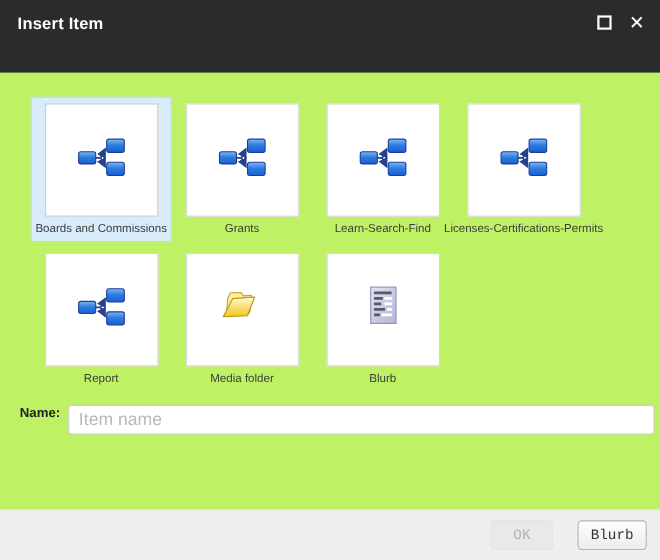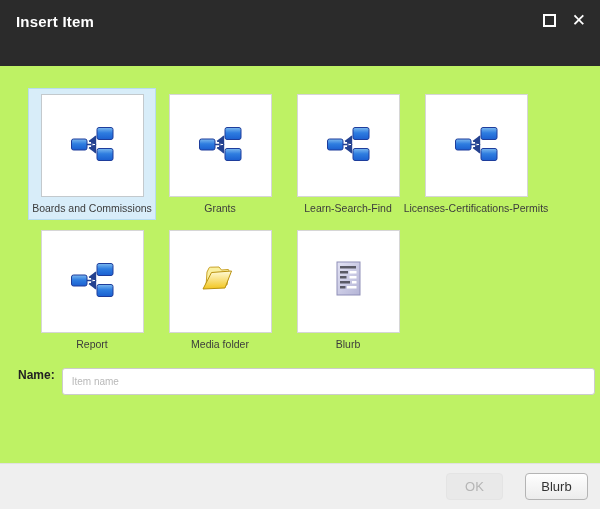--- a/index.html
+++ b/index.html
@@ -23,29 +23,29 @@
   .icon-box { width:103px; height:103px; background:#fff; border:1px solid #d6d6d6;
               margin:0 auto; display:flex; align-items:center; justify-content:center; }
   .cell.selected .icon-box { border-color:#c3c9cd; }
   .tile-label { display:block; font-size:10.5px; color:#3c3c3c; margin:5px -12px 0;
                 white-space:nowrap; }
 
   
   .name-row { margin:12px 0 0 18px; display:flex; align-items:flex-start; }
   .name-label { font-size:12px; font-weight:bold; color:#222; margin-right:7px; }
   .name-input { width:533px; height:27px; border:1px solid #cccccc; border-radius:3px;
-                padding:0 9px; font-size:10px; color:#333; outline:none;
+                padding:0 9px; font-size:16px; color:#333; outline:none;
                 font-family:"Liberation Sans", sans-serif; }
   .name-input::placeholder { color:#b9b9b9; }
 
   
   .footer { position:absolute; left:0; bottom:0; width:600px; height:46px;
             background:#efefef; border-top:1px solid #e1e1e1;
             display:flex; align-items:center; justify-content:flex-end; padding-right:12px; }
-  .btn { height:27px; border-radius:4px; font-size:13px; font-family:Liberation Sans, sans-serif;
+  .btn { height:27px; border-radius:4px; font-size:13px; font-family:Liberation Mono, monospace;
          cursor:pointer; }
   .btn-ok { width:57px; margin-right:22px; background:#e9e9e9; border:1px solid #e4e4e4;
             color:#b5b5b5; cursor:default; }
   .btn-cancel { width:63px; background:linear-gradient(#fefefe,#ececec);
                 border:1px solid #b4b4b4; color:#333; }
 
   .svg-defs { position:absolute; width:0; height:0; }
 </style>
 </head>
 <body>

